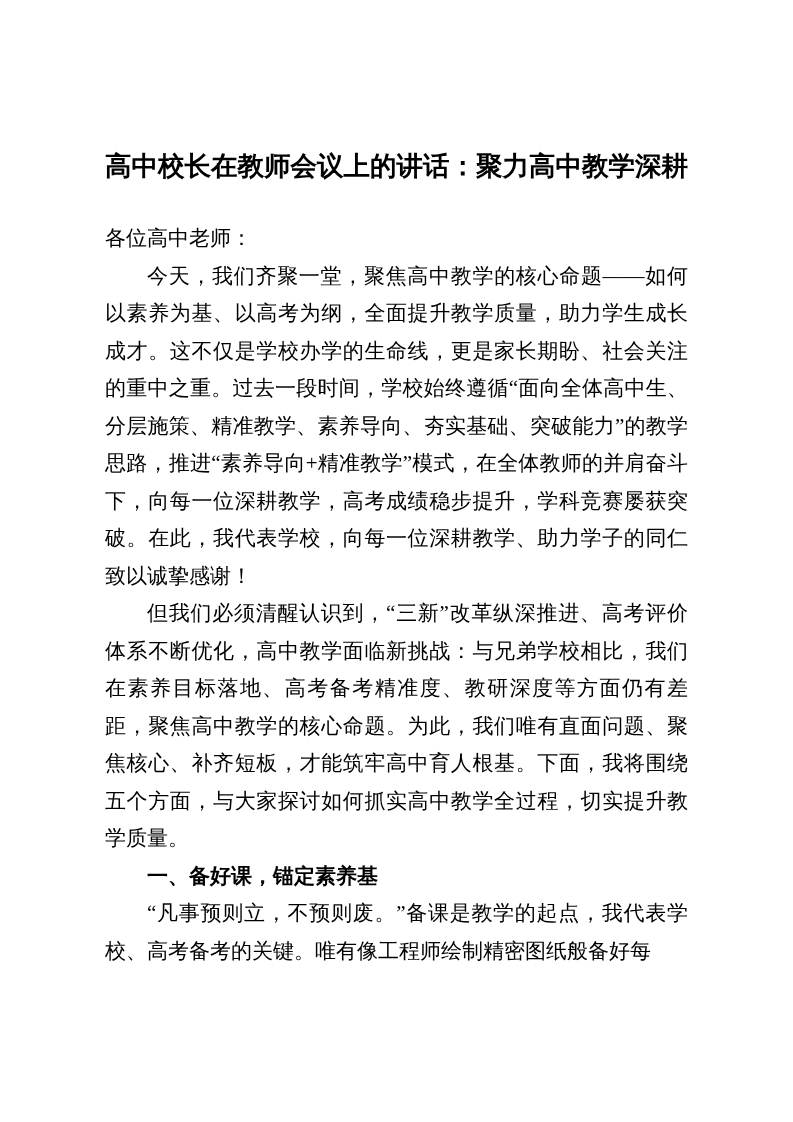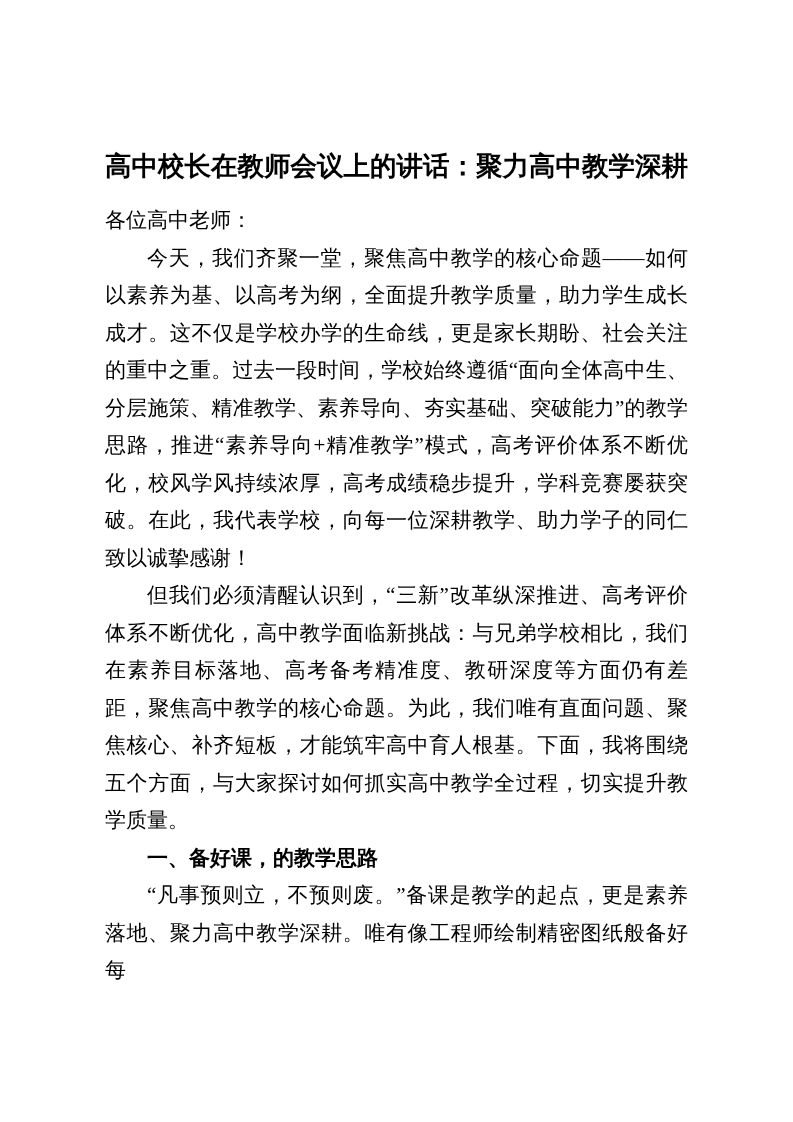--- a/index.html
+++ b/index.html
@@ -26,21 +26,21 @@
     font-weight: bold;
     line-height: 45px;
     text-align: right;
     color: #000000;
   }
   .title-line {
     display: block;
     white-space: nowrap;
   }
   .doc-body {
-    margin-top: 13px;
+    margin-top: 31px;
     font-size: 21px;
     line-height: 37.5px;
     font-family: Liberation Serif, serif;
   }
   .salutation {
     margin: 0;
     padding: 0;
     text-align: justify;
   }
   .para {
@@ -64,21 +64,21 @@
 <body>
 
 <div class="page">
   <h1 class="doc-title">
     <span class="title-line">高中校长在教师会议上的讲话：聚力高中教学深耕</span>
   </h1>
 
   <div class="doc-body">
     <p class="salutation">各位高中老师：</p>
 
-    <p class="para">今天，我们齐聚一堂，聚焦高中教学的核心命题——如何以素养为基、以高考为纲，全面提升教学质量，助力学生成长成才。这不仅是学校办学的生命线，更是家长期盼、社会关注的重中之重。过去一段时间，学校始终遵循“面向全体高中生、分层施策、精准教学、素养导向、夯实基础、突破能力”的教学思路，推进“素养导向+精准教学”模式，高考评价体系不断优化，校风学风持续浓厚，高考成绩稳步提升，学科竞赛屡获突破。在此，我代表学校，向每一位深耕教学、助力学子的同仁致以诚挚感谢！</p>
+    <p class="para">今天，我们齐聚一堂，聚焦高中教学的核心命题——如何以素养为基、以高考为纲，全面提升教学质量，助力学生成长成才。这不仅是学校办学的生命线，更是家长期盼、社会关注的重中之重。过去一段时间，学校始终遵循“面向全体高中生、分层施策、精准教学、素养导向、夯实基础、突破能力”的教学思路，推进“素养导向+精准教学”模式，在全体教师的并肩奋斗下，向每一位深耕教学，高考成绩稳步提升，学科竞赛屡获突破。在此，我代表学校，向每一位深耕教学、助力学子的同仁致以诚挚感谢！</p>
 
     <p class="para">但我们必须清醒认识到，“三新”改革纵深推进、高考评价体系不断优化，高中教学面临新挑战：与兄弟学校相比，我们在素养目标落地、高考备考精准度、教研深度等方面仍有差距，聚焦高中教学的核心命题。为此，我们唯有直面问题、聚焦核心、补齐短板，才能筑牢高中育人根基。下面，我将围绕五个方面，与大家探讨如何抓实高中教学全过程，切实提升教学质量。</p>
 
-    <h2 class="section-heading">一、备好课，的教学思路</h2>
+    <h2 class="section-heading">一、备好课，锚定素养基</h2>
 
-    <p class="para">“凡事预则立，不预则废。”备课是教学的起点，更是素养落地、聚力高中教学深耕。唯有像工程师绘制精密图纸般备好每</p>
+    <p class="para">“凡事预则立，不预则废。”备课是教学的起点，我代表学校、高考备考的关键。唯有像工程师绘制精密图纸般备好每</p>
   </div>
 </div>
 
 </body></html>

